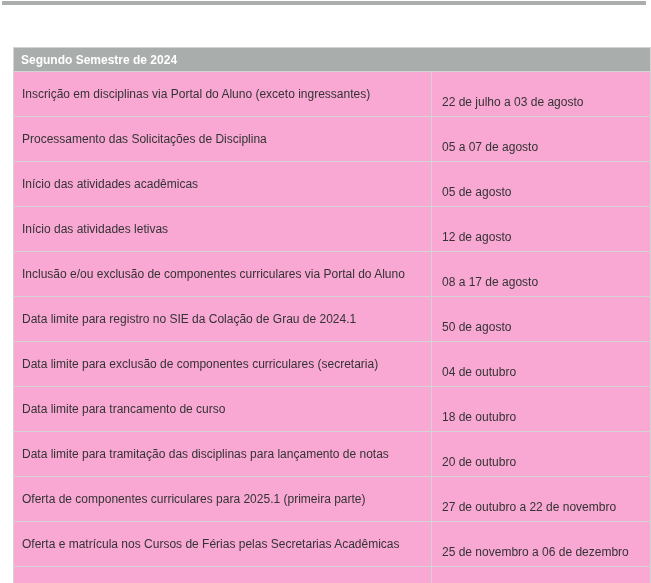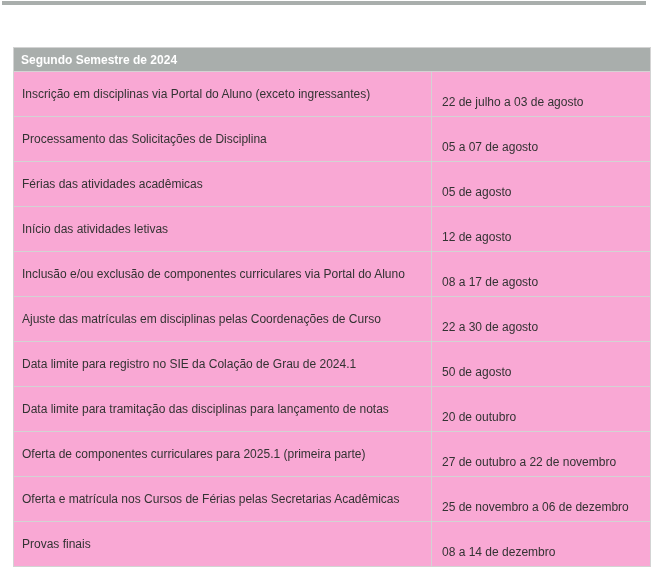--- a/index.html
+++ b/index.html
@@ -73,38 +73,42 @@
   <tbody>
     <tr>
       <td class="col-event">Inscrição em disciplinas via Portal do Aluno (exceto ingressantes)</td>
       <td class="col-date">22 de julho a 03 de agosto</td>
     </tr>
     <tr>
       <td class="col-event">Processamento das Solicitações de Disciplina</td>
       <td class="col-date">05 a 07 de agosto</td>
     </tr>
     <tr>
-      <td class="col-event">Férias das atividades acadêmicas</td>
+      <td class="col-event">Início das atividades acadêmicas</td>
       <td class="col-date">05 de agosto</td>
     </tr>
     <tr>
       <td class="col-event">Início das atividades letivas</td>
       <td class="col-date">12 de agosto</td>
     </tr>
     <tr>
       <td class="col-event">Inclusão e/ou exclusão de componentes curriculares via Portal do Aluno</td>
       <td class="col-date">08 a 17 de agosto</td>
     </tr>
     <tr>
-      <td class="col-event">Ajuste das matrículas em disciplinas pelas Coordenações de Curso</td>
-      <td class="col-date">22 a 30 de agosto</td>
+      <td class="col-event">Data limite para registro no SIE da Colação de Grau de 2024.1</td>
+      <td class="col-date">50 de agosto</td>
     </tr>
     <tr>
-      <td class="col-event">Data limite para registro no SIE da Colação de Grau de 2024.1</td>
-      <td class="col-date">50 de agosto</td>
+      <td class="col-event">Data limite para exclusão de componentes curriculares (secretaria)</td>
+      <td class="col-date">04 de outubro</td>
+    </tr>
+    <tr>
+      <td class="col-event">Data limite para trancamento de curso</td>
+      <td class="col-date">18 de outubro</td>
     </tr>
     <tr>
       <td class="col-event">Data limite para tramitação das disciplinas para lançamento de notas</td>
       <td class="col-date">20 de outubro</td>
     </tr>
     <tr>
       <td class="col-event">Oferta de componentes curriculares para 2025.1 (primeira parte)</td>
       <td class="col-date">27 de outubro a 22 de novembro</td>
     </tr>
     <tr>

